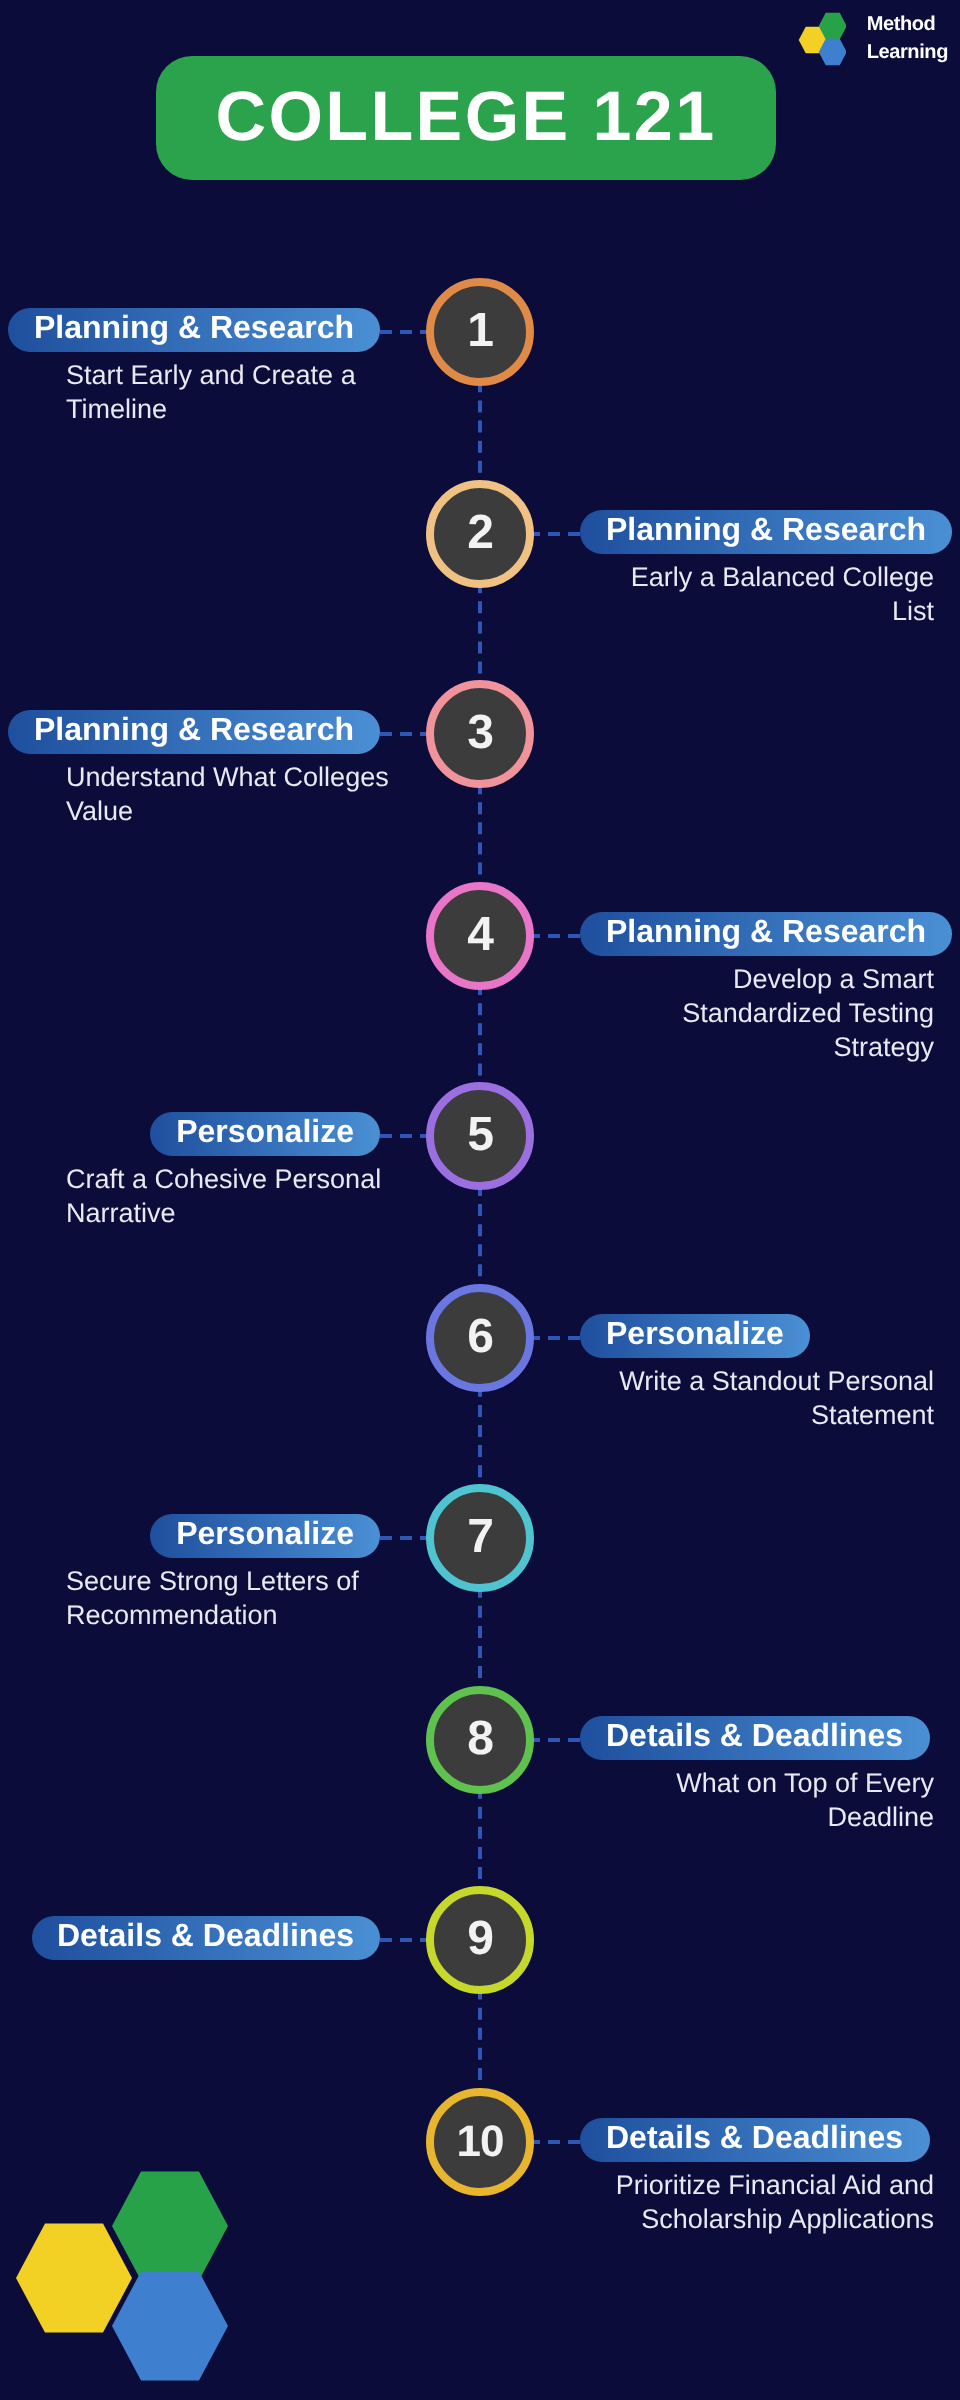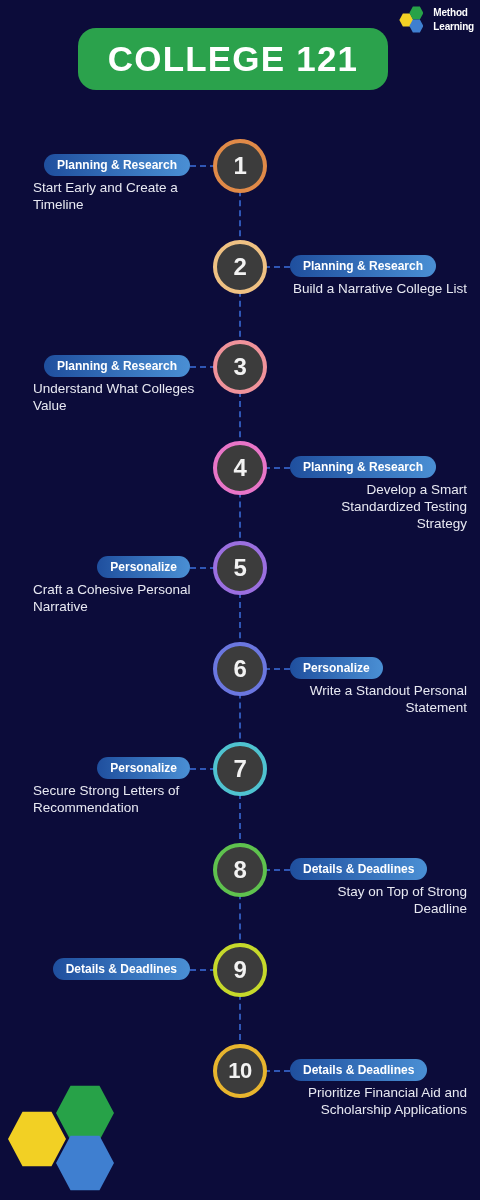--- a/index.html
+++ b/index.html
@@ -127,21 +127,21 @@
 
   
   .badge {
     position: absolute;
     top: 35px;
     height: 22px;
     padding: 0 13px;
     border-radius: 11px;
     background: linear-gradient(to right, #1f4f9e, #4a8fd4);
     color: #ffffff;
-    font-size: 12px;
+    font-size: 16px;
     font-weight: bold;
     display: inline-flex;
     align-items: center;
     white-space: nowrap;
     z-index: 2;
   }
   .badge.left  { right: 290px; }
   .badge.right { left: 290px; }
 
   
@@ -194,21 +194,21 @@
         </div>
         <div class="badge left">Planning &amp; Research</div>
         <div class="desc left">Start Early and Create a Timeline</div>
       </div>
       <div class="step" style="top: 219.5px;">
         <div class="connector right"></div>
         <div class="node" style="border: 4px solid rgb(239, 193, 131);">
           <span class="node-num">2</span>
         </div>
         <div class="badge right">Planning &amp; Research</div>
-        <div class="desc right">Build a Narrative College List</div>
+        <div class="desc right">Early a Balanced College List</div>
       </div>
       <div class="step" style="top: 320px;">
         <div class="connector left"></div>
         <div class="node" style="border: 4px solid rgb(240, 147, 155);">
           <span class="node-num">3</span>
         </div>
         <div class="badge left">Planning &amp; Research</div>
         <div class="desc left">Understand What Colleges Value</div>
       </div>
       <div class="step" style="top: 420.5px;">
@@ -242,21 +242,21 @@
         </div>
         <div class="badge left">Personalize</div>
         <div class="desc left">Secure Strong Letters of Recommendation</div>
       </div>
       <div class="step" style="top: 822.5px;">
         <div class="connector right"></div>
         <div class="node" style="border: 4px solid rgb(95, 194, 78);">
           <span class="node-num">8</span>
         </div>
         <div class="badge right">Details &amp; Deadlines</div>
-        <div class="desc right">Stay on Top of Strong Deadline</div>
+        <div class="desc right">What on Top of Every Deadline</div>
       </div>
       <div class="step" style="top: 923px;">
         <div class="connector left"></div>
         <div class="node" style="border: 4px solid rgb(198, 217, 43);">
           <span class="node-num">9</span>
         </div>
         <div class="badge left">Details &amp; Deadlines</div>
       </div>
       <div class="step" style="top: 1023.5px;">
         <div class="connector right"></div>

